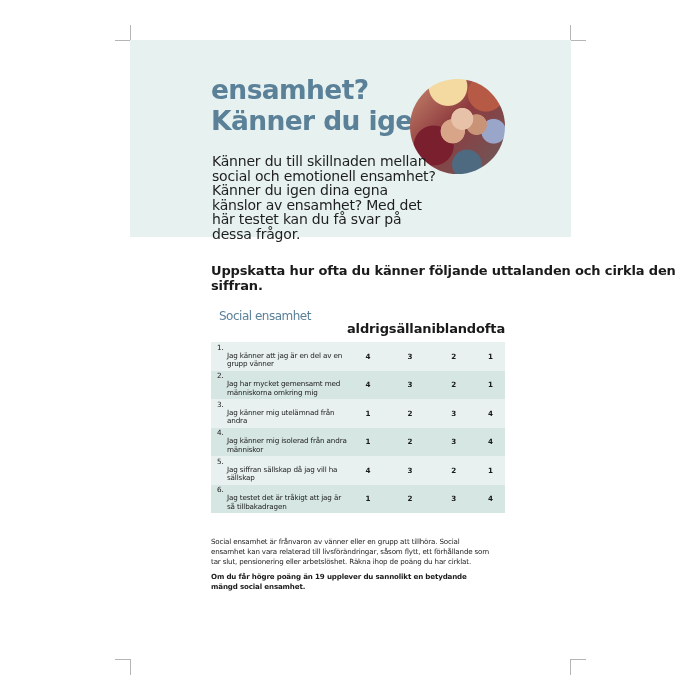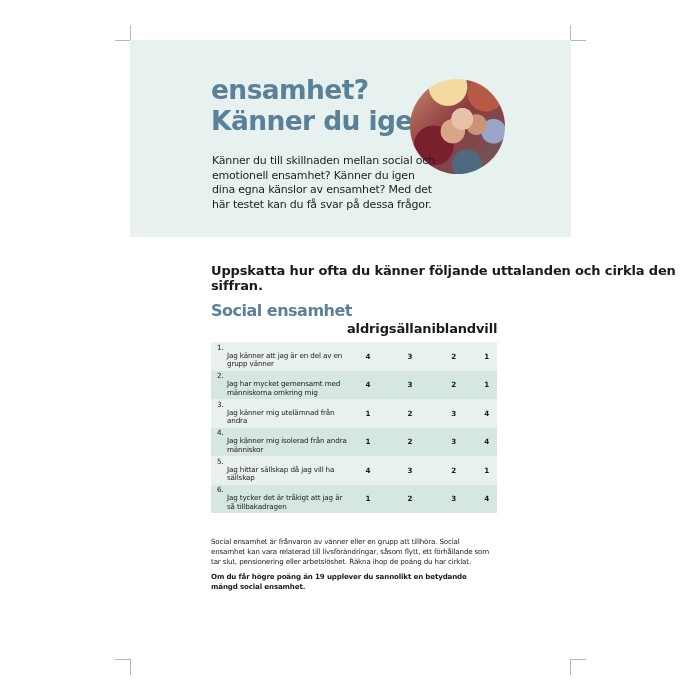--- a/index.html
+++ b/index.html
@@ -13,43 +13,43 @@
       background: #e7f1f0;
     }
     .title {
       position: absolute; left: 211px; top: 74px; margin: 0;
       font-family: "DejaVu Sans", sans-serif; font-weight: bold;
       font-size: 26.5px; line-height: 31px; color: #5b8199; letter-spacing: -0.6px;
     }
     .title span { display: block; }
     .intro {
       position: absolute; left: 212px; top: 154px; width: 225px; margin: 0;
-      font-size: 11px; line-height: 14.6px; color: #1e1e1e; letter-spacing: -0.2px;
+      font-size: 14px; line-height: 14.6px; color: #1e1e1e; letter-spacing: -0.2px;
     }
     .photo {
       position: absolute; left: 410px; top: 79px; width: 95px; height: 95px; border-radius: 50%;
       overflow: hidden;
       background:
         radial-gradient(circle at 55% 42%, #e8c2a8 0 14%, transparent 15%),
         radial-gradient(circle at 45% 55%, #d9a588 0 16%, transparent 17%),
         radial-gradient(circle at 70% 48%, #c99378 0 12%, transparent 13%),
         radial-gradient(circle at 88% 55%, #9aa6c9 0 12%, transparent 13%),
         radial-gradient(circle at 25% 70%, #7a1f2e 0 20%, transparent 21%),
         radial-gradient(circle at 60% 90%, #4d6a80 0 14%, transparent 15%),
         radial-gradient(circle at 40% 8%, #f4d9a0 0 18%, transparent 19%),
         radial-gradient(circle at 80% 15%, #b65a45 0 16%, transparent 17%),
         linear-gradient(135deg, #c98a6e 0%, #8e3b3f 45%, #6b5b5b 100%);
     }
     .instruction {
       position: absolute; left: 211px; top: 263px; margin: 0;
       font-size: 13px; font-weight: bold; color: #1a1a1a; letter-spacing: -0.15px;
     }
     .section-title {
-      position: absolute; left: 211px; top: 301px; margin: 0;
-      font-size: 16px; font-weight: bold; color: #5b8199; letter-spacing: -0.5px;
+      position: absolute; left: 211px; top: 301px; margin: 8px;
+      font-size: 12px; font-weight: normal; color: #5b8199; letter-spacing: -0.5px;
     }
     table.scale {
       position: absolute; left: 211px; top: 321px; width: 277px; border-collapse: collapse;
       font-size: 7.2px; color: #1a1a1a;
     }
     table.scale th {
       font-weight: bold; height: 16px; padding: 0; text-align: center; vertical-align: top;
       font-size: 13px; letter-spacing: -0.15px;
     }
     table.scale th.q-head { width: 145px; }
@@ -99,21 +99,21 @@
 
 <h2 class="section-title">Social ensamhet</h2>
 
 <table class="scale">
   <thead>
     <tr>
       <th class="q-head"></th>
       <th class="s-head">aldrig</th>
       <th class="s-head">sällan</th>
       <th class="s-head">ibland</th>
-      <th class="s-head">vill</th>
+      <th class="s-head">ofta</th>
     </tr>
     <tr class="spacer">
         <td colspan="5"></td>
       </tr>
   </thead>
   <tbody>
     <tr class="item odd">
       <td class="q">
           <div class="q-wrap">
             <span class="q-num">1.</span>
@@ -158,33 +158,33 @@
         </td>
       <td class="v">1</td>
       <td class="v">2</td>
       <td class="v">3</td>
       <td class="v">4</td>
     </tr>
     <tr class="item odd">
       <td class="q">
           <div class="q-wrap">
             <span class="q-num">5.</span>
-            <span class="q-text">Jag hittar sällskap då jag vill ha sällskap</span>
+            <span class="q-text">Jag siffran sällskap då jag vill ha sällskap</span>
           </div>
         </td>
       <td class="v">4</td>
       <td class="v">3</td>
       <td class="v">2</td>
       <td class="v">1</td>
     </tr>
     <tr class="item even">
       <td class="q">
           <div class="q-wrap">
             <span class="q-num">6.</span>
-            <span class="q-text">Jag tycker det är tråkigt att jag är så tillbakadragen</span>
+            <span class="q-text">Jag testet det är tråkigt att jag är så tillbakadragen</span>
           </div>
         </td>
       <td class="v">1</td>
       <td class="v">2</td>
       <td class="v">3</td>
       <td class="v">4</td>
     </tr>
   </tbody>
 </table>
 

